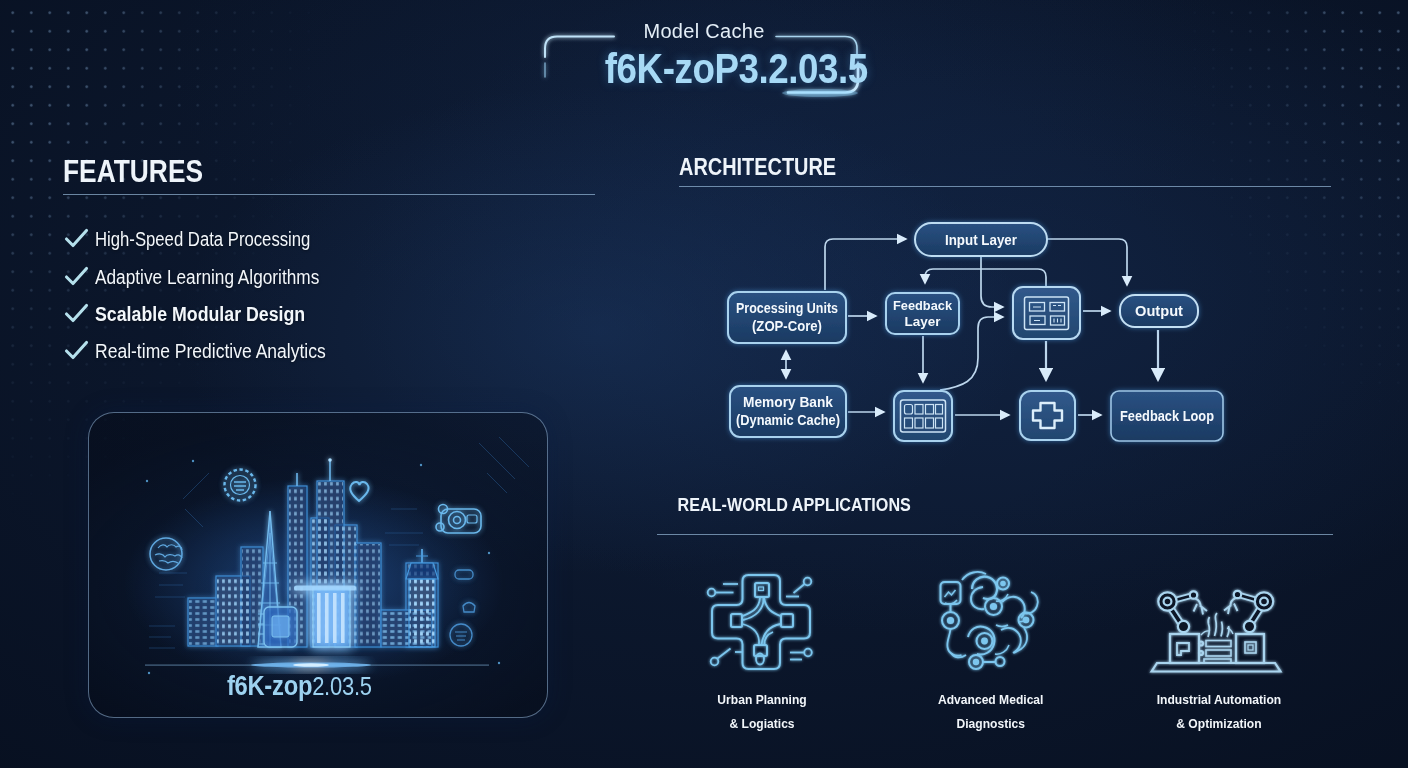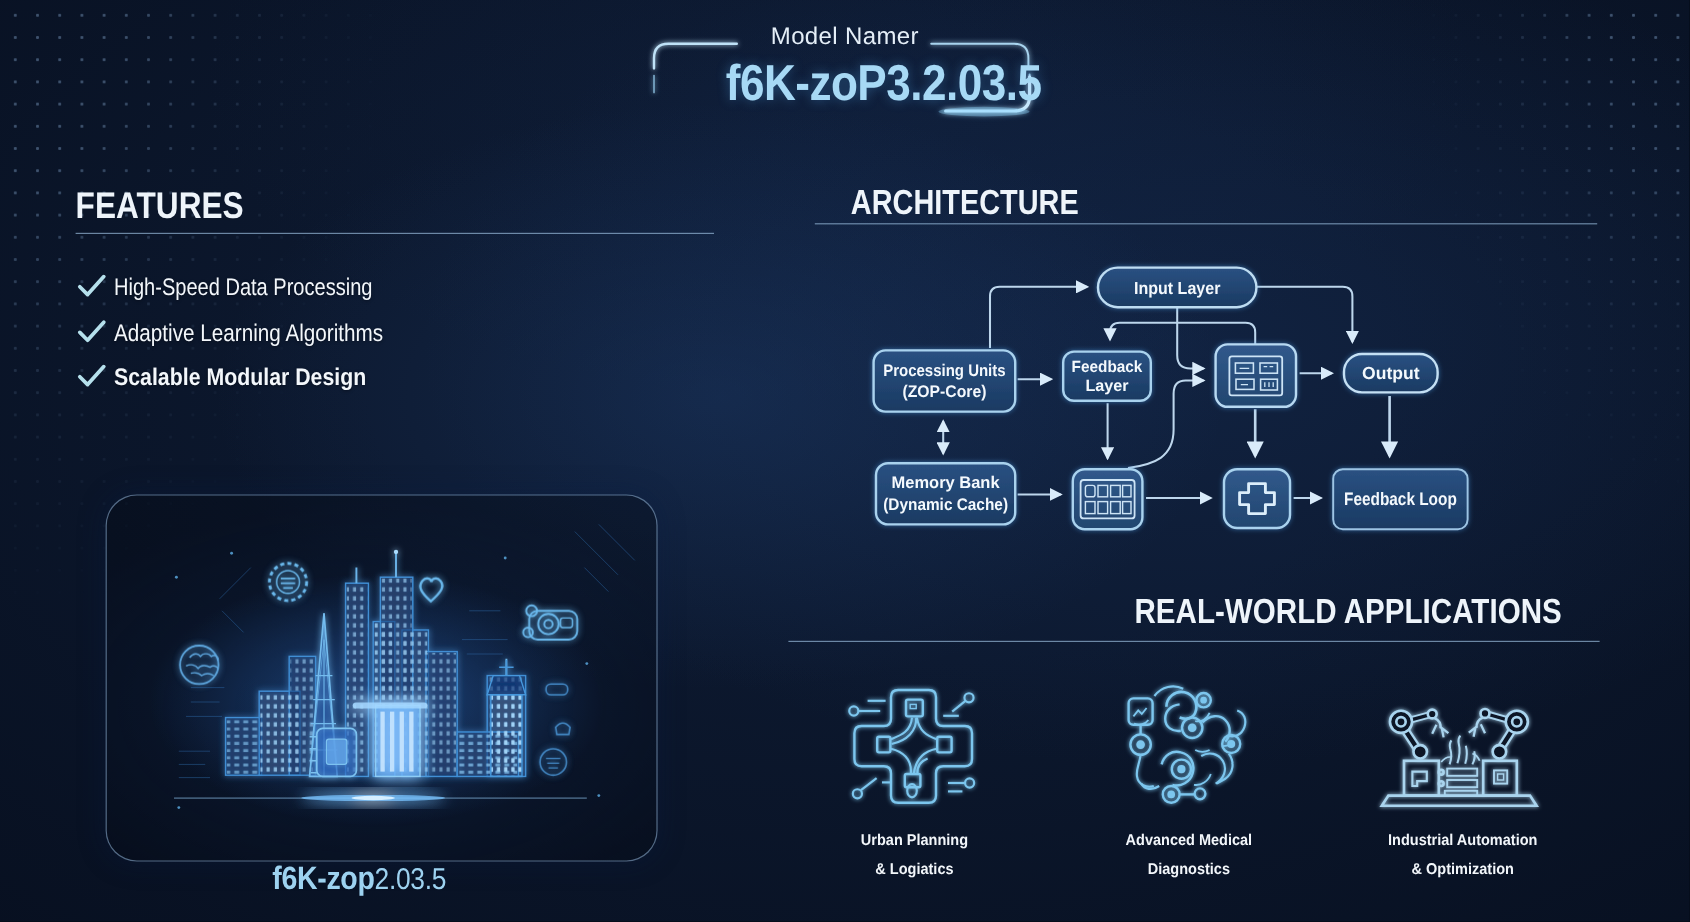--- a/index.html
+++ b/index.html
@@ -23,21 +23,21 @@
 .rule{position:absolute;height:1px;background:rgba(160,195,228,0.65);}
 #modelLabel{position:absolute;left:0;top:20px;width:1408px;text-align:center;font-size:20px;color:#e4eef7;letter-spacing:0.3px;}
 #modelName{position:absolute;left:0;top:45px;width:1408px;text-align:center;font-size:42px;font-weight:bold;color:#a7d9f5;text-shadow:0 0 10px rgba(90,180,255,0.35);padding-left:38px;}
 #modelName>span{display:inline-block;transform:scaleX(0.875);transform-origin:50% 50%;letter-spacing:-0.5px;margin-left:-11px;}
 .feat{position:absolute;left:64px;color:#f3f7fb;font-size:20px;white-space:nowrap;text-shadow:0 1px 3px rgba(0,0,0,0.4);}
 .feat .ck{display:inline-block;vertical-align:-3px;margin-right:6px;}
 .feat .tx{display:inline-block;transform:scaleX(0.83);transform-origin:0 50%;}
 #card{position:absolute;left:88px;top:412px;width:458px;height:304px;border:1.5px solid rgba(148,182,218,0.55);border-radius:26px;
   background:radial-gradient(ellipse 380px 220px at 48% 58%, rgba(13,30,58,0.6), rgba(4,8,18,0.35) 78%);
   box-shadow:0 0 22px rgba(10,30,70,0.35);}
-#caption{position:absolute;left:0;top:258px;width:420px;text-align:center;font-size:27px;color:#9dd2f0;margin-top:46px;}
+#caption{position:absolute;left:0;top:258px;width:420px;text-align:center;font-size:27px;color:#9dd2f0;}
 #caption>span{display:inline-block;transform:scaleX(0.88);letter-spacing:-0.3px;}
 .applbl{position:absolute;top:688px;color:#f2f6fa;font-size:13px;font-weight:bold;text-align:center;line-height:24px;white-space:nowrap;}
 .applbl>span{display:inline-block;transform:scaleX(0.93);transform-origin:50% 0;}
 </style>
 </head>
 <body>
 <div id="stage">
   <div class="dots" id="dotsTL"></div>
   <div class="dots" id="dotsTR"></div>
 
@@ -54,35 +54,38 @@
     <g fill="none" stroke="#9ed2ee" stroke-width="2" stroke-linecap="round" filter="url(#hglow)">
       <path d="M614 36.5 L557 36.5 Q545 36.5 545 48.5 L545 57" stroke="#bfe2f7"></path>
       <path d="M545 63 L545 77" stroke-width="1.4" stroke="#7aa8c8"></path>
       <path d="M776 36.5 L845 36.5 Q857 36.5 857 48.5 L857 57" stroke="#a8d4ee" stroke-width="1.6"></path>
       <path d="M858 62 L858 79" stroke-width="1.6" stroke="#9cc8e4"></path>
       <path d="M858 64 L858 80 Q858 92.5 845 92.5 L788 92.5" stroke="#cdeafc" stroke-width="2.6"></path>
     </g>
     <ellipse cx="820" cy="93" rx="38" ry="4" fill="rgba(140,215,255,0.35)" filter="url(#hglow)"></ellipse>
   </svg>
 
-  <div id="modelLabel">Model Namer</div>
+  <div id="modelLabel">Model Cache</div>
   <div id="modelName"><span>f6K-zoP3.2.03.5</span></div>
 
   <div class="ttl" style="left:63px;top:154px;font-size:31px;"><span style="transform:scaleX(0.85);">FEATURES</span></div>
   <div class="rule" style="left:63px;top:194px;width:532px;"></div>
 
   <div class="feat" style="top:228px;"><span class="ck"><svg width="25" height="21" viewBox="0 0 25 21">
           <path d="M2.5 11 L9 17.5 L22.5 2.5" fill="none" stroke="#b5e0ec" stroke-width="3.1" stroke-linecap="round" stroke-linejoin="round"></path>
         </svg></span><span class="tx" style="transform:scaleX(0.835);">High-Speed Data Processing</span></div>
   <div class="feat" style="top:266px;"><span class="ck"><svg width="25" height="21" viewBox="0 0 25 21">
           <path d="M2.5 11 L9 17.5 L22.5 2.5" fill="none" stroke="#b5e0ec" stroke-width="3.1" stroke-linecap="round" stroke-linejoin="round"></path>
         </svg></span><span class="tx" style="transform:scaleX(0.862);">Adaptive Learning Algorithms</span></div>
   <div class="feat" style="top:303px;font-weight:bold;"><span class="ck"><svg width="25" height="21" viewBox="0 0 25 21">
           <path d="M2.5 11 L9 17.5 L22.5 2.5" fill="none" stroke="#b5e0ec" stroke-width="3.1" stroke-linecap="round" stroke-linejoin="round"></path>
         </svg></span><span class="tx" style="transform:scaleX(0.888);">Scalable Modular Design</span></div>
+  <div class="feat" style="top:340px;"><span class="ck"><svg width="25" height="21" viewBox="0 0 25 21">
+          <path d="M2.5 11 L9 17.5 L22.5 2.5" fill="none" stroke="#b5e0ec" stroke-width="3.1" stroke-linecap="round" stroke-linejoin="round"></path>
+        </svg></span><span class="tx" style="transform:scaleX(0.876);">Real-time Predictive Analytics</span></div>
 
   <div id="card">
     <svg style="position:absolute;left:0;top:0;" width="458" height="304" viewBox="0 0 458 304">
       <defs>
         <pattern id="wins" width="6" height="7.5" patternUnits="userSpaceOnUse">
           <rect x="1.1" y="1.3" width="2.7" height="3.8" fill="#a0d2f6"></rect>
         </pattern>
         <pattern id="wins2" width="7.5" height="6" patternUnits="userSpaceOnUse">
           <rect x="1.2" y="1.2" width="4.2" height="2.6" fill="#86c2ee"></rect>
         </pattern>
@@ -212,21 +215,21 @@
 
       <rect x="56" y="251.5" width="344" height="1.2" fill="rgba(130,175,215,0.55)"></rect>
       <g filter="url(#cglow2)">
         <ellipse cx="222" cy="252" rx="60" ry="2.6" fill="rgba(120,195,255,0.75)"></ellipse>
         <ellipse cx="222" cy="252" rx="18" ry="1.8" fill="#d5eeff"></ellipse>
       </g>
     </svg>
     <div id="caption"><span><span style="font-weight:bold;">f6K-zop</span><span style="font-weight:normal;font-size:25px;">2.03.5</span></span></div>
   </div>
 
-  <div class="ttl" style="left:709px;top:153px;font-size:29px;"><span style="transform:scaleX(0.83);">ARCHITECTURE</span></div>
+  <div class="ttl" style="left:679px;top:153px;font-size:24px;"><span style="transform:scaleX(0.83);">ARCHITECTURE</span></div>
   <div class="rule" style="left:679px;top:186px;width:652px;"></div>
 
   <svg style="position:absolute;left:650px;top:200px;" width="700" height="270" viewBox="650 200 700 270" font-family="Liberation Sans, sans-serif">
     <defs>
       <filter id="bglow" x="-40%" y="-40%" width="180%" height="180%">
         <feDropShadow dx="0" dy="0" stdDeviation="2.4" flood-color="#4d9fe8" flood-opacity="0.55"></feDropShadow>
       </filter>
       <linearGradient id="bfill" x1="0" y1="0" x2="0" y2="1">
         <stop offset="0" stop-color="#2a5182"></stop>
           <stop offset="1" stop-color="#1a3a62"></stop>
@@ -298,21 +301,21 @@
       <text x="787" y="331" font-size="14" textLength="70" lengthAdjust="spacingAndGlyphs">(ZOP-Core)</text>
       <text x="922.5" y="310" font-size="13.5" textLength="59" lengthAdjust="spacingAndGlyphs">Feedback</text>
       <text x="922.5" y="326" font-size="13.5" textLength="36" lengthAdjust="spacingAndGlyphs">Layer</text>
       <text x="1159" y="316" font-size="14.5" textLength="48" lengthAdjust="spacingAndGlyphs">Output</text>
       <text x="788" y="407" font-size="14" textLength="90" lengthAdjust="spacingAndGlyphs">Memory Bank</text>
       <text x="788" y="425" font-size="14" textLength="104" lengthAdjust="spacingAndGlyphs">(Dynamic Cache)</text>
       <text x="1167" y="421" font-size="15" textLength="94" lengthAdjust="spacingAndGlyphs">Feedback Loop</text>
     </g>
   </svg>
 
-  <div class="ttl" style="left:657px;top:494px;width:676px;text-align:right;font-size:29px;"><span style="transform:scaleX(0.85);transform-origin:50% 50%;">REAL-WORLD APPLICATIONS</span></div>
+  <div class="ttl" style="left:657px;top:494px;width:676px;text-align:left;font-size:19px;"><span style="transform:scaleX(0.85);transform-origin:50% 50%;">REAL-WORLD APPLICATIONS</span></div>
   <div class="rule" style="left:657px;top:534px;width:676px;"></div>
 
   <svg style="position:absolute;left:650px;top:550px;" width="700" height="150" viewBox="650 550 700 150">
     <defs>
       <filter id="iglow" x="-40%" y="-40%" width="180%" height="180%">
         <feGaussianBlur stdDeviation="1.6" result="b"></feGaussianBlur>
         <feMerge>
             <feMergeNode in="b"></feMergeNode>
             <feMergeNode in="SourceGraphic"></feMergeNode>
           </feMerge>

